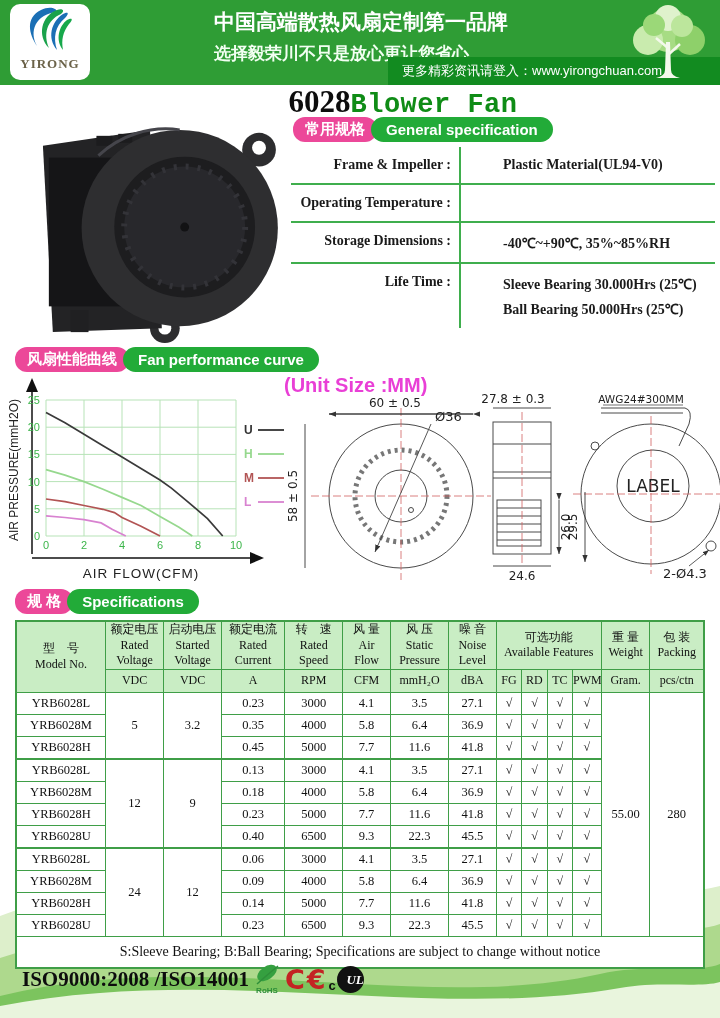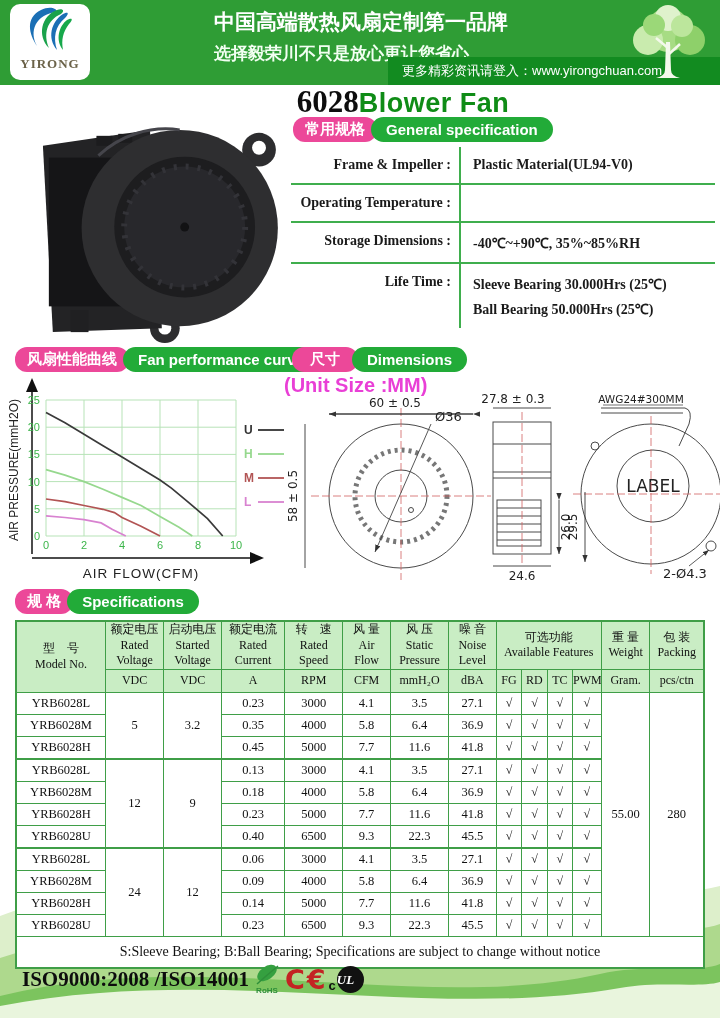--- a/index.html
+++ b/index.html
@@ -14,33 +14,33 @@
         letter-spacing:1px;margin-top:-4px;}
   .slogan1{position:absolute;left:214px;top:8px;font-size:21px;font-weight:bold;color:#fff;}
   .slogan2{position:absolute;left:214px;top:42px;font-size:17px;font-weight:bold;color:#f2fff2;}
   .webstrip{position:absolute;left:388px;top:57px;width:332px;height:28px;background:#128b20;}
   .webstrip span{display:block;color:#fff;font-size:13px;line-height:28px;padding-left:14px;}
   .tree{position:absolute;right:2px;top:0;width:100px;height:85px;}
 
   
   .titlebar{position:absolute;left:0;top:84px;width:720px;text-align:center;padding-left:86px;box-sizing:border-box;}
   .title-model{font-family:"Liberation Serif",serif;font-weight:bold;font-size:31px;color:#0d0d0d;}
-  .title-name{font-weight:800;font-size:27px;color:#0f8c16;letter-spacing:.5px;}
+  .title-name{font-weight:800;font-size:27px;color:#0f8c16;letter-spacing:.5px;font-family:Liberation Mono, monospace;}
 
   
   .badge-row{position:absolute;display:flex;align-items:center;z-index:2;}
   .badge-gray{background:#ec4899;color:#fff;border-radius:12px;padding:3px 12px;font-size:15px;font-weight:bold;white-space:nowrap;}
   .badge-green{background:#22ab38;color:#fff;border-radius:13px;padding:4px 15px;font-size:15px;font-weight:bold;margin-left:-6px;white-space:nowrap;}
 
   
   .photo{position:absolute;left:8px;top:116px;width:278px;height:230px;}
 
   
   #gs-rows{position:absolute;left:291px;top:147px;width:424px;}
-  .gs-row{display:flex;border-bottom:2px solid #3fae4d;}
+  .gs-row{display:flex;border-bottom:2px solid #3fae4d;gap:30px;}
   .gs-row:last-child{border-bottom:none;}
   .gs-label{width:160px;border-right:2px solid #3fae4d;text-align:right;padding:10px 8px 10px 0;
             font-weight:bold;font-family:"Liberation Serif",serif;font-size:14px;color:#1a1a1a;}
   .gs-value{flex:1;padding:10px 0 10px 12px;font-weight:bold;font-family:"Liberation Serif",serif;
             font-size:14px;color:#1a1a1a;}
   .gs-value div{margin-bottom:6px;}
   .gs-value div:last-child{margin-bottom:0;}
 
   
   #perf-chart{position:absolute;left:6px;top:376px;width:286px;height:208px;}
@@ -65,21 +65,21 @@
   table.spec tfoot td{text-align:center;padding:4px 7px;font-size:14px;height:22px;color:#111;}
 
   
   #waves{position:absolute;left:0;top:846px;width:720px;height:172px;z-index:0;}
   .footer-line{position:absolute;left:22px;top:962px;display:flex;align-items:center;gap:1px;z-index:3;}
   .iso{font-family:"Liberation Serif",serif;font-weight:bold;font-size:21px;color:#0d0d0d;}
   .ce{color:#c32323;font-size:27px;font-weight:bold;font-family:"DejaVu Sans",sans-serif;letter-spacing:2px;}
   .ul-group{display:flex;align-items:flex-end;}
   .ul-c{font-weight:bold;font-size:13px;color:#111;margin-right:1px;}
   .ul-mark{display:inline-block;width:27px;height:27px;border-radius:50%;background:#111;color:#fff;
-           font-weight:bold;font-style:italic;font-size:13px;line-height:27px;text-align:left;
+           font-weight:bold;font-style:italic;font-size:13px;line-height:27px;text-align:right;
            font-family:"Liberation Serif",serif;}
 </style>
 </head>
 <body>
 
 <div class="page">
 
   <div class="header">
     <div class="logo">
       <svg width="66" height="56" viewBox="0 0 66 56">
@@ -200,24 +200,20 @@
       <text x="238" y="58" fill="#333" font-size="12" font-weight="bold">U</text>
       <line x1="252" y1="54" x2="278" y2="54" stroke="#333" stroke-width="1.8"></line>
       <text x="238" y="82" fill="#96d88e" font-size="12" font-weight="bold">H</text>
       <line x1="252" y1="78" x2="278" y2="78" stroke="#96d88e" stroke-width="1.8"></line>
       <text x="238" y="106" fill="#b25454" font-size="12" font-weight="bold">M</text>
       <line x1="252" y1="102" x2="278" y2="102" stroke="#b25454" stroke-width="1.8"></line>
       <text x="238" y="130" fill="#d882d0" font-size="12" font-weight="bold">L</text>
       <line x1="252" y1="126" x2="278" y2="126" stroke="#d882d0" stroke-width="1.8"></line>
     </svg>
 
-  <div class="badge-row" style="left:292px;top:347px;">
-    <span class="badge-gray" style="padding:3px 18px;">尺寸</span>
-    <span class="badge-green">Dimensions</span>
-  </div>
   <div class="unit-note">(Unit Size :MM)</div>
 
   <svg id="dims" viewBox="0 0 437 190">
     <defs>
       <marker id="ae" orient="auto" markerWidth="9" markerHeight="8" refX="8" refY="3">
         <path d="M0,0 L8,3 L0,6 Z" fill="#333"></path>
       </marker>
     </defs>
 
     <g stroke="#4a4a4a" fill="none" stroke-width="1">

